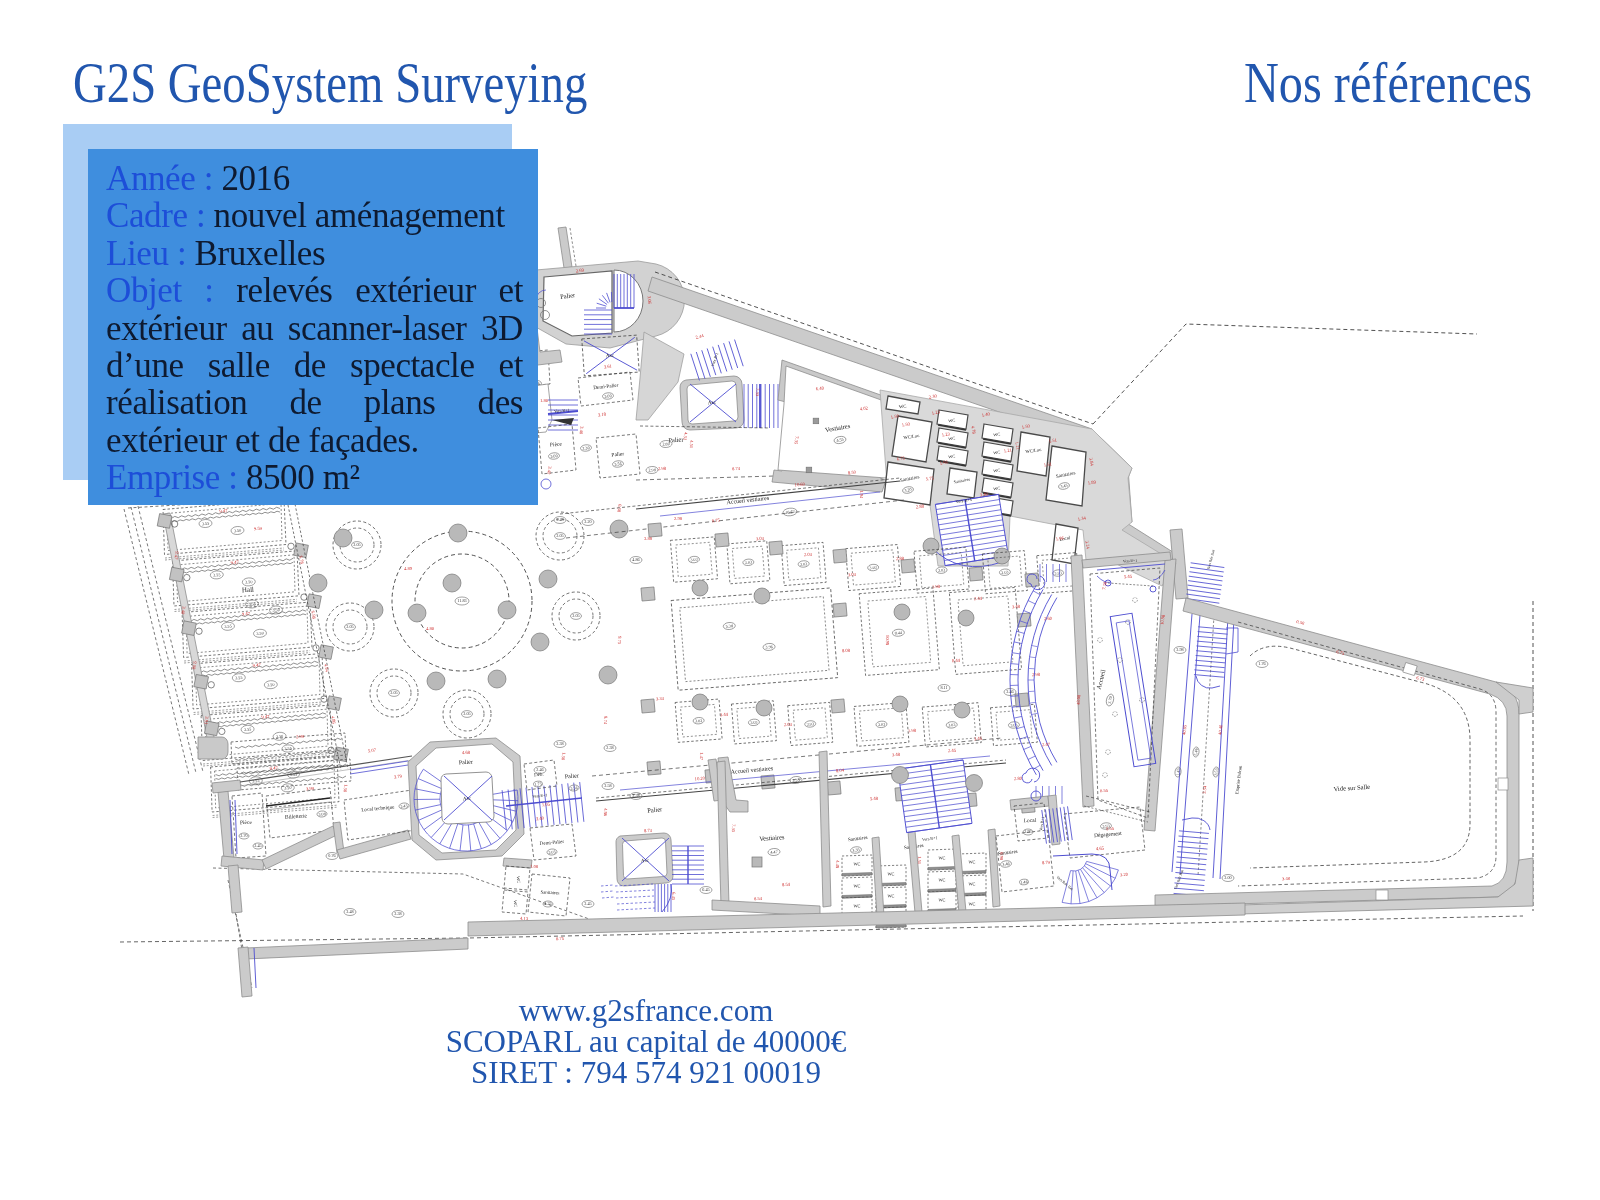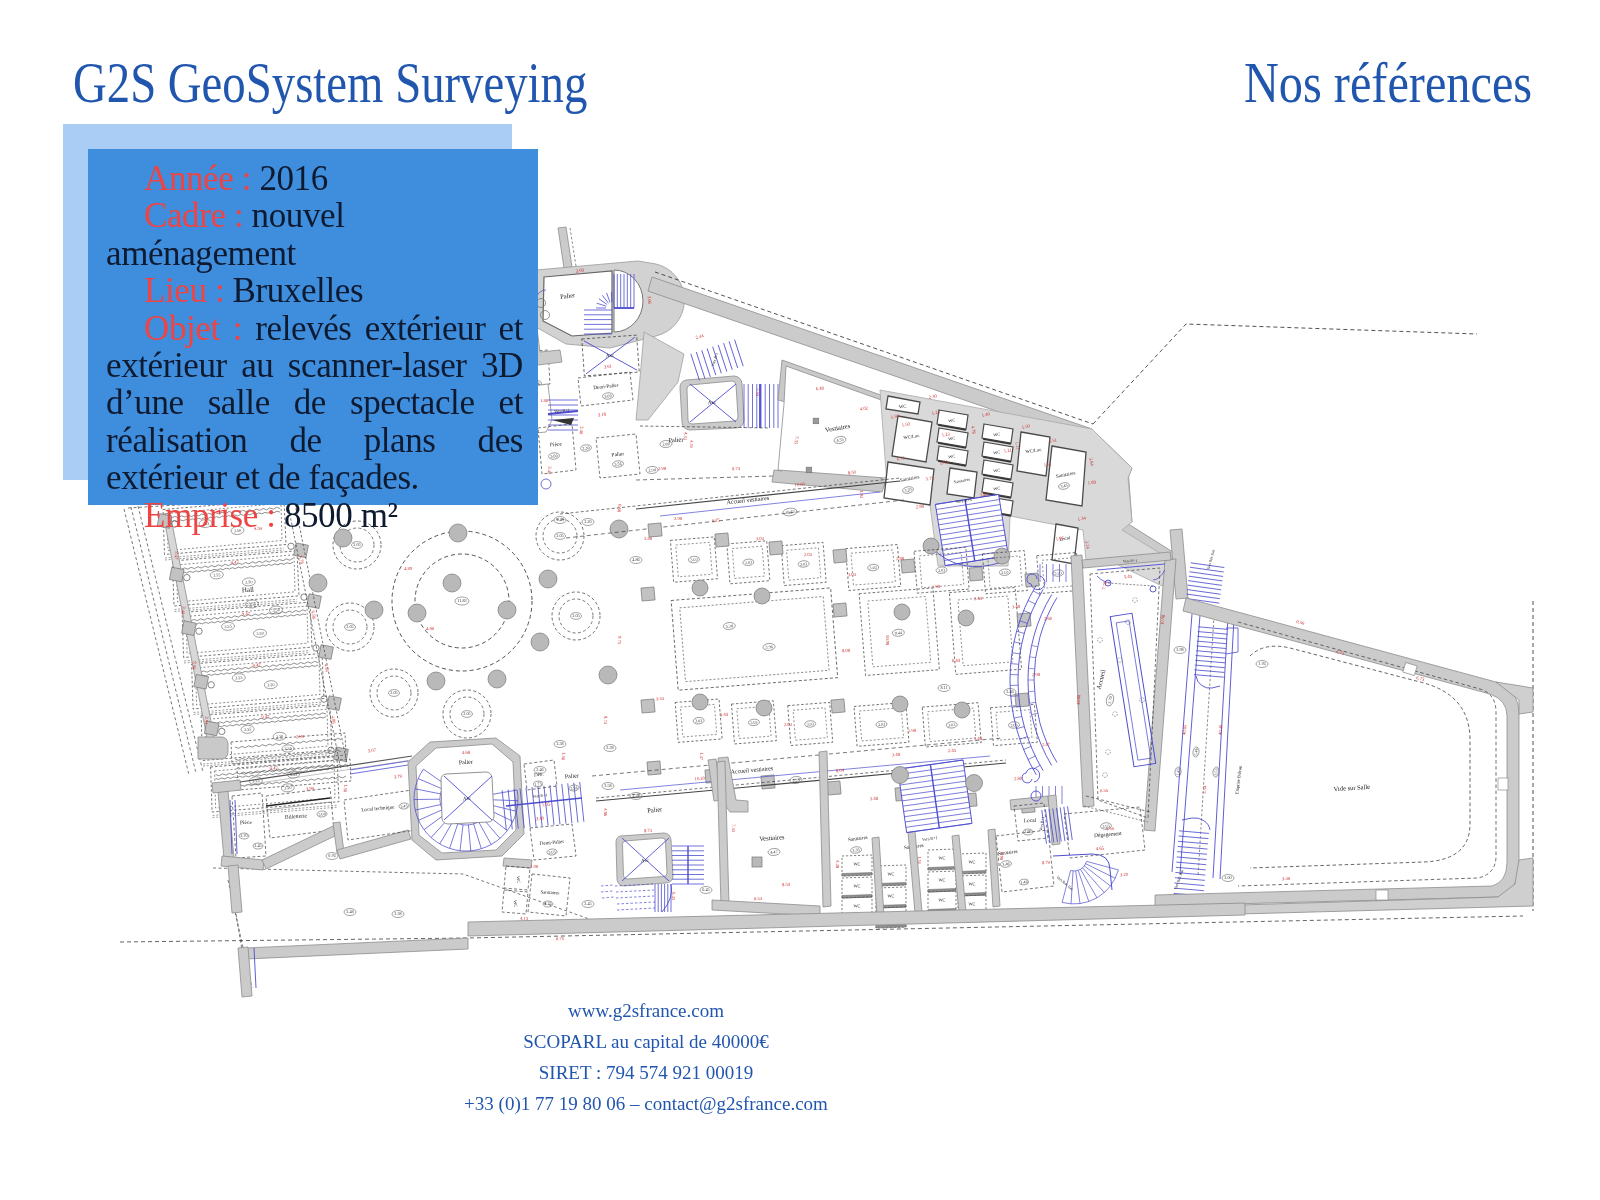--- a/index.html
+++ b/index.html
@@ -1,23 +1,23 @@
 <!DOCTYPE html>
 <html><head>
 <meta charset="utf-8">
 <style>
   html,body{margin:0;padding:0;}
   body{width:1600px;height:1200px;background:#ffffff;font-family:"Liberation Serif",serif;position:relative;overflow:hidden;}
   .hdr{position:absolute;color:#2156ae;font-size:56px;white-space:nowrap;transform-origin:0 0;}
   .box-shadow{position:absolute;left:63px;top:124px;width:449px;height:356px;background:#a9cdf4;}
   .box-main{position:absolute;left:88px;top:149px;width:450px;height:356px;background:#3f8ede;}
   .box-text{position:absolute;left:106px;top:160px;width:417px;font-size:35px;letter-spacing:-0.4px;line-height:37.4px;color:#0e1a30;}
-  .box-text .lab{color:#ef4444;margin-left:38px;}
+  .box-text .lab{color:#1d4ed8;}
   .jline{text-align:justify;text-align-last:justify;}
-  .footer{position:absolute;left:0;top:995px;width:1292px;text-align:center;color:#2156ae;font-size:19px;line-height:31px;}
+  .footer{position:absolute;left:0;top:995px;width:1292px;text-align:center;color:#2156ae;font-size:31px;line-height:31px;}
 </style>
 </head>
 <body>
 
 <div class="hdr" style="left:73px;top:51px;transform:scaleX(0.835);">G2S GeoSystem Surveying</div>
 
 <div class="hdr" style="left:1244px;top:51px;transform:scaleX(0.862);">Nos références</div>
 
 <div style="position:absolute;left:0;top:0;width:1600px;height:1200px;">
 <svg width="1600" height="1200" viewBox="0 0 1600 1200">
@@ -1513,14 +1513,13 @@
 <div class="jline">d’une salle de spectacle et</div>
 <div class="jline">réalisation de plans des</div>
 <div>extérieur et de façades.</div>
 <div><span class="lab">Emprise : </span>8500 m²</div>
 </div>
 
 <div class="footer">
 <div>www.g2sfrance.com</div>
 <div>SCOPARL au capital de 40000€</div>
 <div>SIRET : 794 574 921 00019</div>
-<div>+33 (0)1 77 19 80 06 – contact@g2sfrance.com</div>
 </div>
 
 </body></html>

